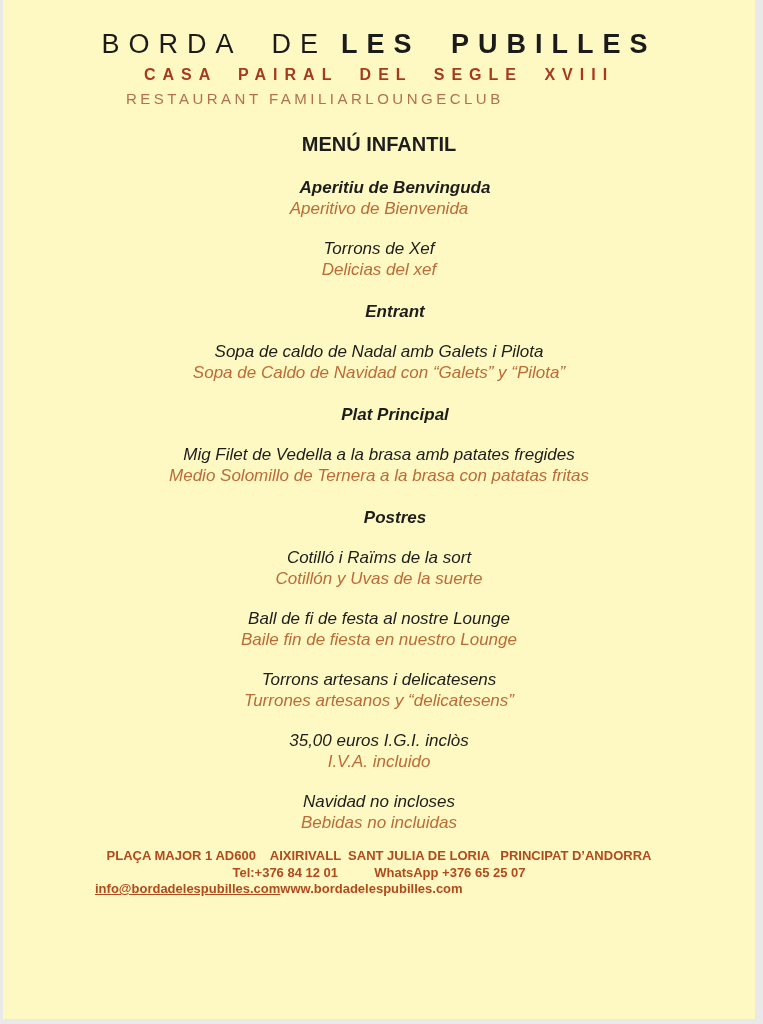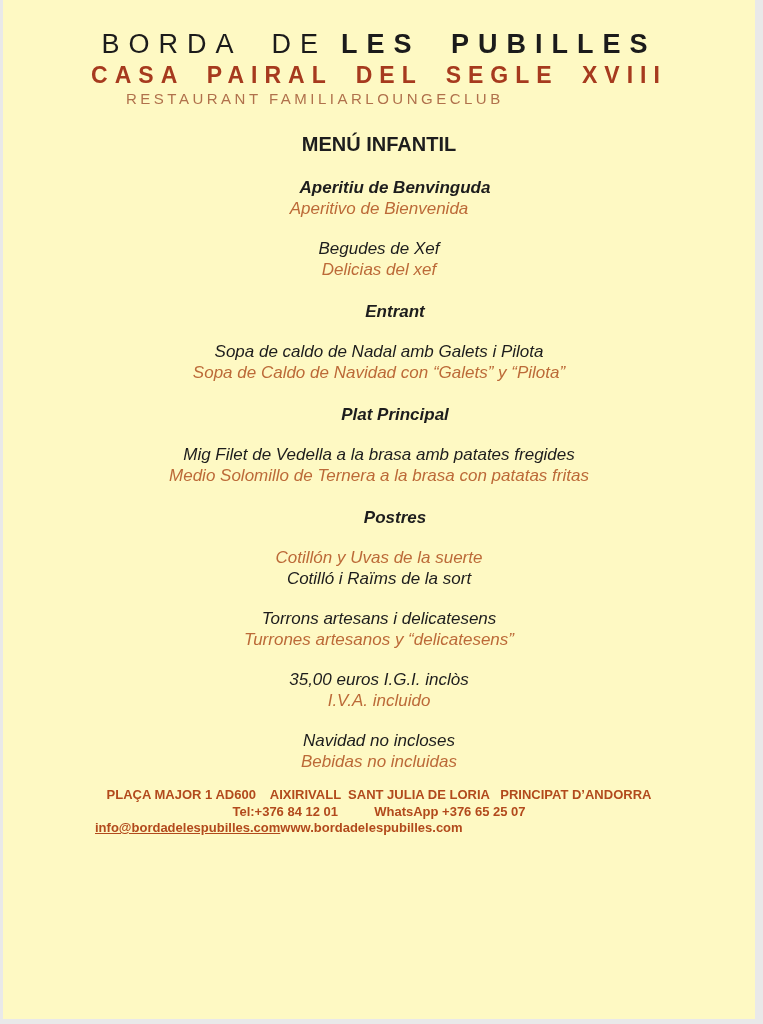--- a/index.html
+++ b/index.html
@@ -24,21 +24,21 @@
     letter-spacing: 9px;
     word-spacing: 14px;
     color: #1b1b1b;
     line-height: 28px;
     white-space: nowrap;
   }
   .brand-title .light { font-weight: 400; }
   .brand-title .bold  { font-weight: 700; margin-left: 14px; }
   .brand-subtitle {
     margin-top: 5px;
-    font-size: 23px;
+    font-size: 16px;
     font-weight: 700;
     letter-spacing: 7px;
     word-spacing: 10px;
     color: #a63a1e;
     line-height: 24px;
     white-space: nowrap;
   }
   .brand-tagline {
     margin: 2px auto 0 auto;
     width: 506px;
@@ -104,21 +104,21 @@
   </div>
 
   <div class="menu-title">MENÚ INFANTIL</div>
 
   <div class="block first">
     <div class="line hdr">Aperitiu de Benvinguda</div>
     <div class="line es">Aperitivo de Bienvenida</div>
   </div>
 
   <div class="block">
-    <div class="line">Begudes de Xef</div>
+    <div class="line">Torrons de Xef</div>
     <div class="line es">Delicias del xef</div>
   </div>
 
   <div class="block solo">
     <div class="line hdr">Entrant</div>
   </div>
 
   <div class="block">
     <div class="line">Sopa de caldo de Nadal amb Galets i Pilota</div>
     <div class="line es">Sopa de Caldo de Navidad con “Galets” y “Pilota”</div>
@@ -132,24 +132,28 @@
     <div class="line">Mig Filet de Vedella a la brasa amb patates fregides</div>
     <div class="line es">Medio Solomillo de Ternera a la brasa con patatas fritas</div>
   </div>
 
   <div class="block solo">
     <div class="line hdr">Postres</div>
   </div>
 
 
   <div class="block">
+    <div class="line">Cotilló i Raïms de la sort</div>
     <div class="line es">Cotillón y Uvas de la suerte</div>
-    <div class="line">Cotilló i Raïms de la sort</div>
   </div>
 
+  <div class="block">
+    <div class="line">Ball de fi de festa al nostre Lounge</div>
+    <div class="line es">Baile fin de fiesta en nuestro Lounge</div>
+  </div>
 
   <div class="block">
     <div class="line">Torrons artesans i delicatesens</div>
     <div class="line es">Turrones artesanos y “delicatesens”</div>
   </div>
 
   <div class="block">
     <div class="line">35,00 euros I.G.I. inclòs</div>
     <div class="line es">I.V.A. incluido</div>
   </div>

